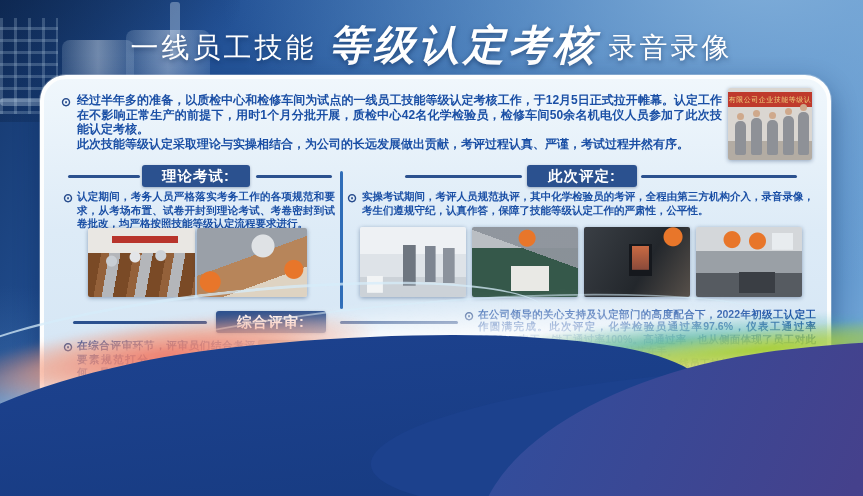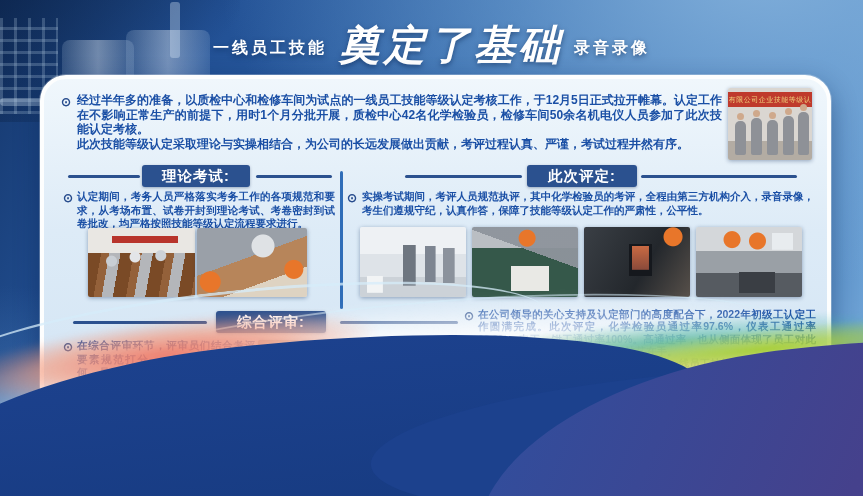--- a/index.html
+++ b/index.html
@@ -17,21 +17,21 @@
     background:repeating-linear-gradient(0deg, rgba(205,228,246,.28) 0 3px, transparent 3px 12px),
                repeating-linear-gradient(90deg, rgba(205,228,246,.28) 0 3px, transparent 3px 14px);}
   .tank{background:linear-gradient(90deg, rgba(200,222,242,.16), rgba(235,244,252,.42) 50%, rgba(200,222,242,.16));border-radius:8px 8px 0 0;}
   .tank-1{left:62px;top:40px;width:72px;height:62px;}
   .tank-2{left:126px;top:30px;width:84px;height:72px;}
   .tower{left:170px;top:2px;width:10px;height:56px;background:rgba(220,236,250,.35);border-radius:3px;}
   .pipe{left:0;top:98px;width:210px;height:8px;background:rgba(214,234,250,.32);border-radius:4px;}
   
   .title{position:absolute;left:0;right:0;top:18px;height:60px;display:flex;align-items:center;justify-content:center;
     color:#fff;text-shadow:0 2px 5px rgba(8,32,74,.55);white-space:nowrap;}
-  .t-pre,.t-suf{font-size:16px;font-weight:bold;letter-spacing:3px;}
+  .t-pre,.t-suf{font-size:28px;font-weight:normal;letter-spacing:3px;}
   .t-emph{font-family:"DejaVu Serif",serif;font-style:italic;font-weight:bold;font-size:41px;letter-spacing:4px;margin:0 10px 6px 12px;}
   
   .panel{position:absolute;left:40px;top:75px;width:783px;height:339px;border:4px solid #fdfefe;border-radius:26px;
     background:linear-gradient(180deg,#f0f7fc 0%,#ddebf7 45%,#d2e4f4 100%);
     box-shadow:0 0 0 1px rgba(255,255,255,.25), 0 10px 26px rgba(8,36,84,.45);}
   .panel *{position:absolute;}
   .bullet{font-size:12px;font-weight:bold;color:#274c8d;line-height:1;}
   p.txt{margin:0;color:#1a4fa5;font-weight:bold;text-align:justify;}
   .intro-box{left:33px;top:14px;width:645px;}
   .intro-box p{position:relative;font-size:12px;line-height:14.5px;}
@@ -125,21 +125,21 @@
   <div class="industrial">
     <i class="ind-grid"></i>
     <i class="tank tank-1"></i>
     <i class="tank tank-2"></i>
     <i class="tower"></i>
     <i class="pipe"></i>
   </div>
 
   <div class="title">
     <span class="t-pre">一线员工技能</span>
-    <span class="t-emph">奠定了基础</span>
+    <span class="t-emph">等级认定考核</span>
     <span class="t-suf">录音录像</span>
   </div>
 
   <div class="panel">
 
     <span class="bullet" style="left:17px;top:17px;">⊙</span>
     <div class="intro-box">
       <p class="txt">经过半年多的准备，以质检中心和检修车间为试点的一线员工技能等级认定考核工作，于12月5日正式拉开帷幕。认定工作在不影响正常生产的前提下，用时1个月分批开展，质检中心42名化学检验员，检修车间50余名机电仪人员参加了此次技能认定考核。</p>
       <p class="txt">此次技能等级认定采取理论与实操相结合，为公司的长远发展做出贡献，考评过程认真、严谨，考试过程井然有序。</p>
     </div>

